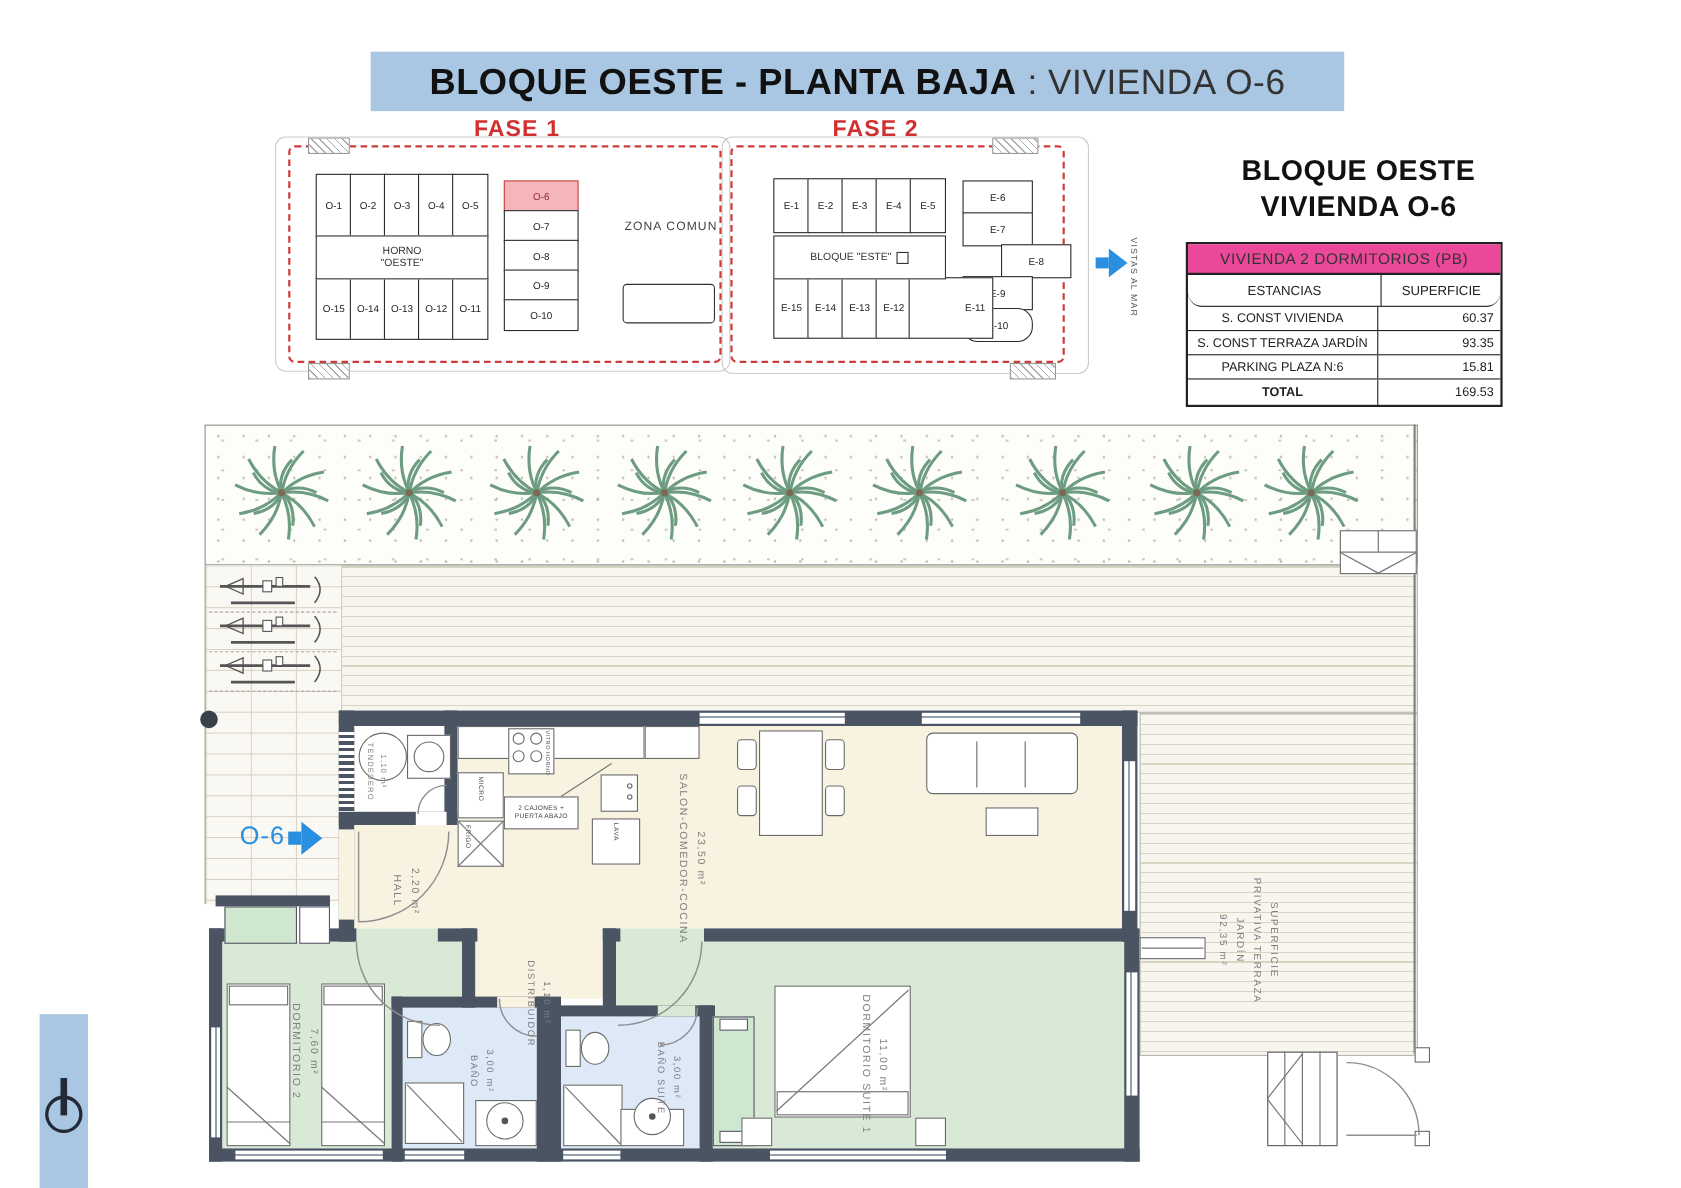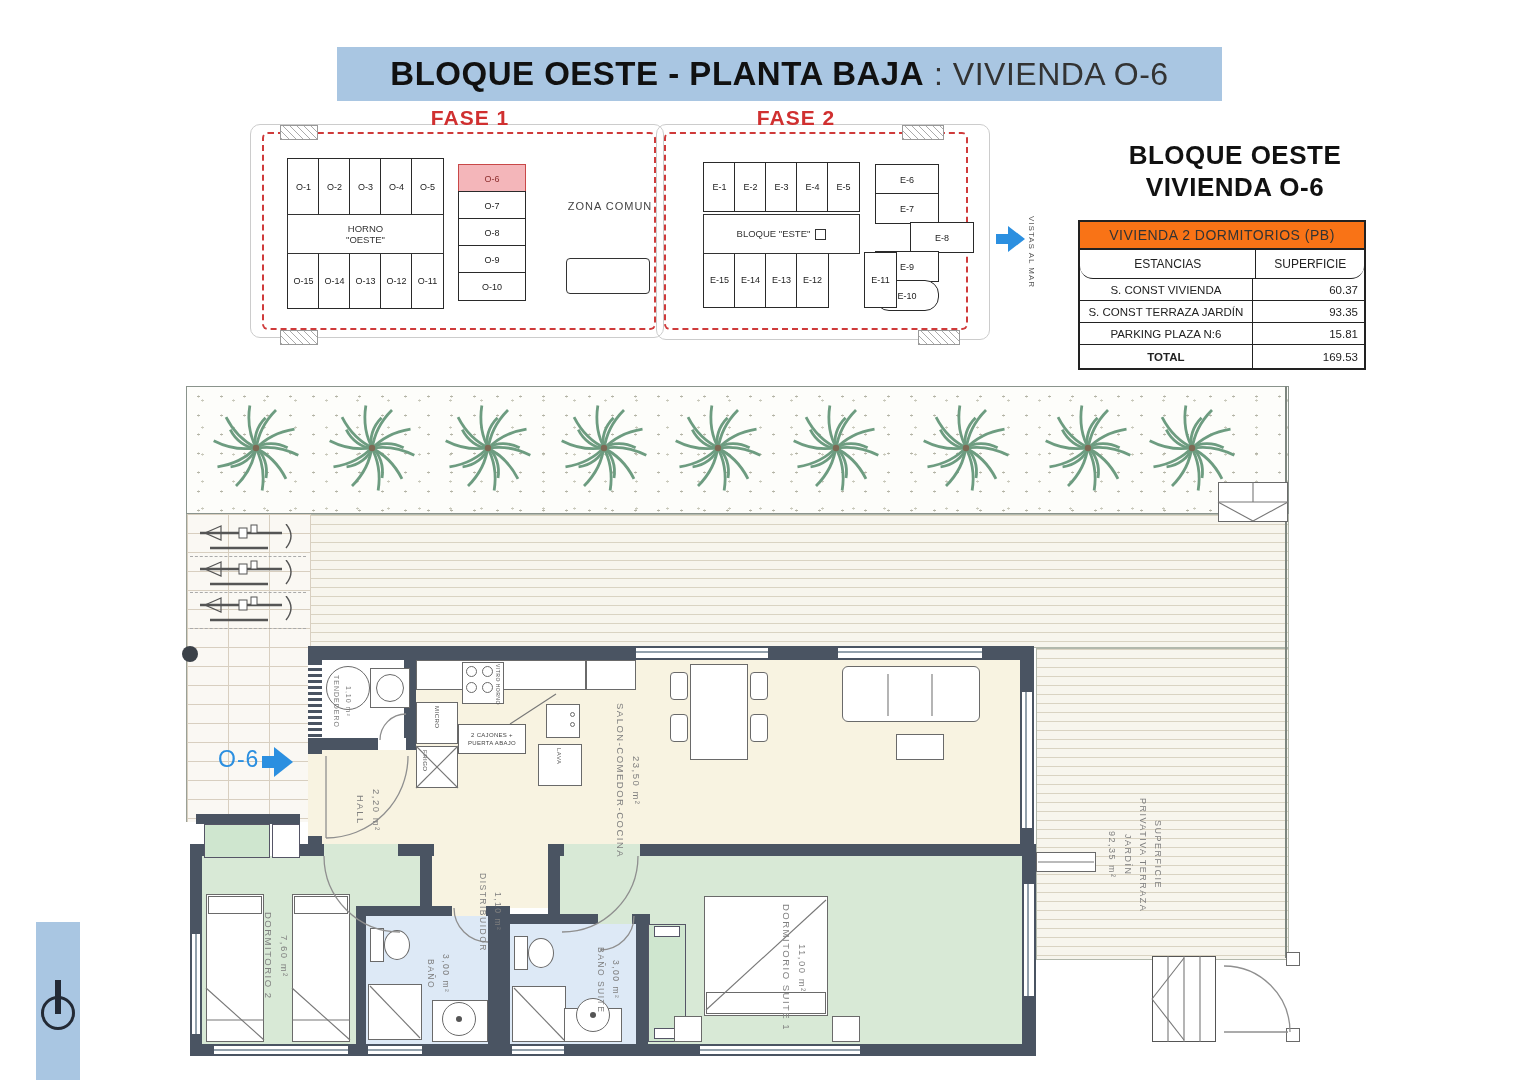--- a/index.html
+++ b/index.html
@@ -41,21 +41,21 @@
   .faselabel{position:absolute;color:#d03030;font-weight:bold;font-size:21px;letter-spacing:1px;
              text-align:center;z-index:2;}
   .banner{position:absolute;left:337px;top:47px;width:885px;height:54px;background:#a9c6e2;
           display:flex;align-items:center;justify-content:center;z-index:2;}
   .banner .b1{font-weight:bold;font-size:33px;color:#111;letter-spacing:0.5px;}
   .banner .b2{font-weight:400;font-size:32px;color:#333;margin-left:10px;letter-spacing:0.5px;}
   .infotitle{position:absolute;font-weight:bold;font-size:26px;color:#111;text-align:center;
              letter-spacing:0.5px;z-index:2;width:290px;}
   .tbl{position:absolute;left:1078px;top:220px;width:284px;border:2px solid #222;background:#fff;z-index:2;
        font-size:11.5px;color:#222;}
-  .tbl .hrow{height:26px;background:#f97316;border-bottom:2px solid #222;display:flex;align-items:center;
+  .tbl .hrow{height:26px;background:#ec4899;border-bottom:2px solid #222;display:flex;align-items:center;
        justify-content:center;font-size:14px;color:#333;letter-spacing:0.5px;}
   .trow{display:flex;border-bottom:1px solid #222;}
   .trow:last-child{border-bottom:none;}
   .tc1{width:62%;border-right:1px solid #222;display:flex;align-items:center;justify-content:center;text-align:center;}
   .tc2{width:38%;display:flex;align-items:center;justify-content:flex-end;padding-right:6px;}
   .colrow{height:28px;font-size:12px;border-radius:13px;}
   .colrow .tc2{justify-content:center;padding-right:0;}
   .datarow{height:21px;}
   .totrow{height:23px;font-weight:bold;}
   .zona{position:absolute;font-size:11px;color:#444;letter-spacing:1px;z-index:2;}
@@ -153,21 +153,21 @@
   <div class="cell" style="left:827px;top:162px;width:31px;height:48px;">E-5</div>
   <div class="cell" style="left:875px;top:164px;width:62px;height:29px;">E-6</div>
   <div class="cell" style="left:875px;top:193px;width:62px;height:29px;">E-7</div>
   <div class="cell" style="left:910px;top:222px;width:62px;height:29px;">E-8</div>
   <div class="cell" style="left:875px;top:251px;width:62px;height:29px;">E-9</div>
   <div class="cell" style="left:875px;top:280px;width:62px;height:29px;border-radius:14px;">E-10</div>
   <div class="cell" style="left:703px;top:252px;width:31px;height:54px;">E-15</div>
   <div class="cell" style="left:734px;top:252px;width:31px;height:54px;">E-14</div>
   <div class="cell" style="left:765px;top:252px;width:31px;height:54px;">E-13</div>
   <div class="cell" style="left:796px;top:252px;width:31px;height:54px;">E-12</div>
-  <div class="cell" style="left:864px;top:252px;width:31px;height:54px;">E-11</div>
+  <div class="cell" style="left:826px;top:252px;width:31px;height:54px;padding-left:44px;">E-11</div>
   <div class="corr" style="left:703px;top:214px;width:155px;height:38px;flex-direction:row;gap:5px;">
     <span>BLOQUE "ESTE"</span>
     <span style="display:inline-block;width:9px;height:9px;border:1px solid #333;"></span>
   </div>
 
   <div class="blue-arrow-tail" style="left:996px;top:234px;width:12px;height:10px;"></div>
   <div class="blue-arrow-head" style="left:1008px;top:226px;border-top:13px solid transparent;border-bottom:13px solid transparent;border-left:17px solid #2b8fe0;"></div>
   <div class="vlabel" style="left:1024px;top:192px;height:120px;font-size:8px;letter-spacing:1px;color:#555;">
     <span>VISTAS AL MAR</span>
   </div>

